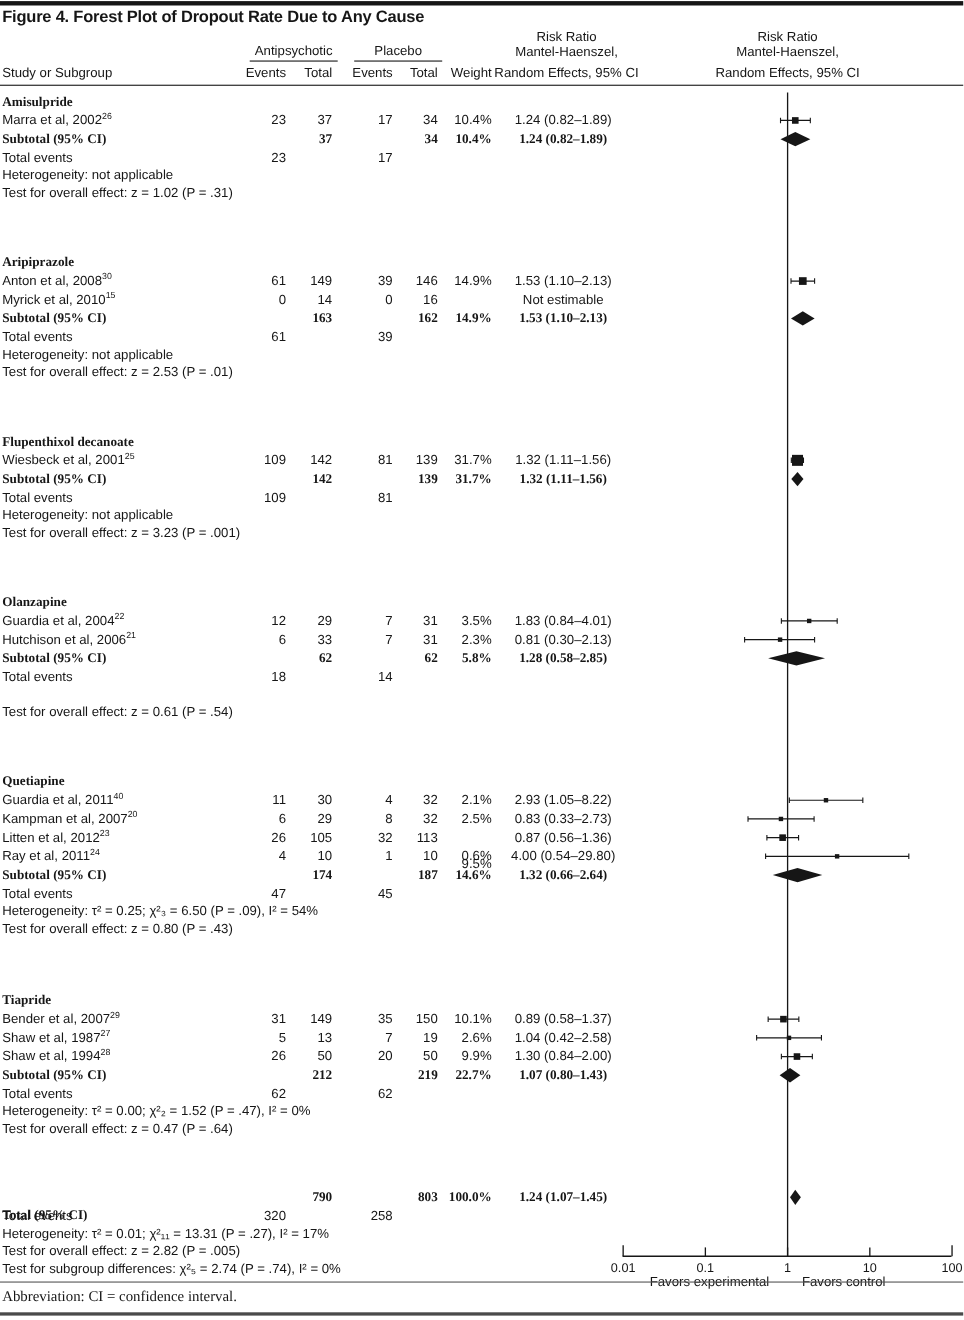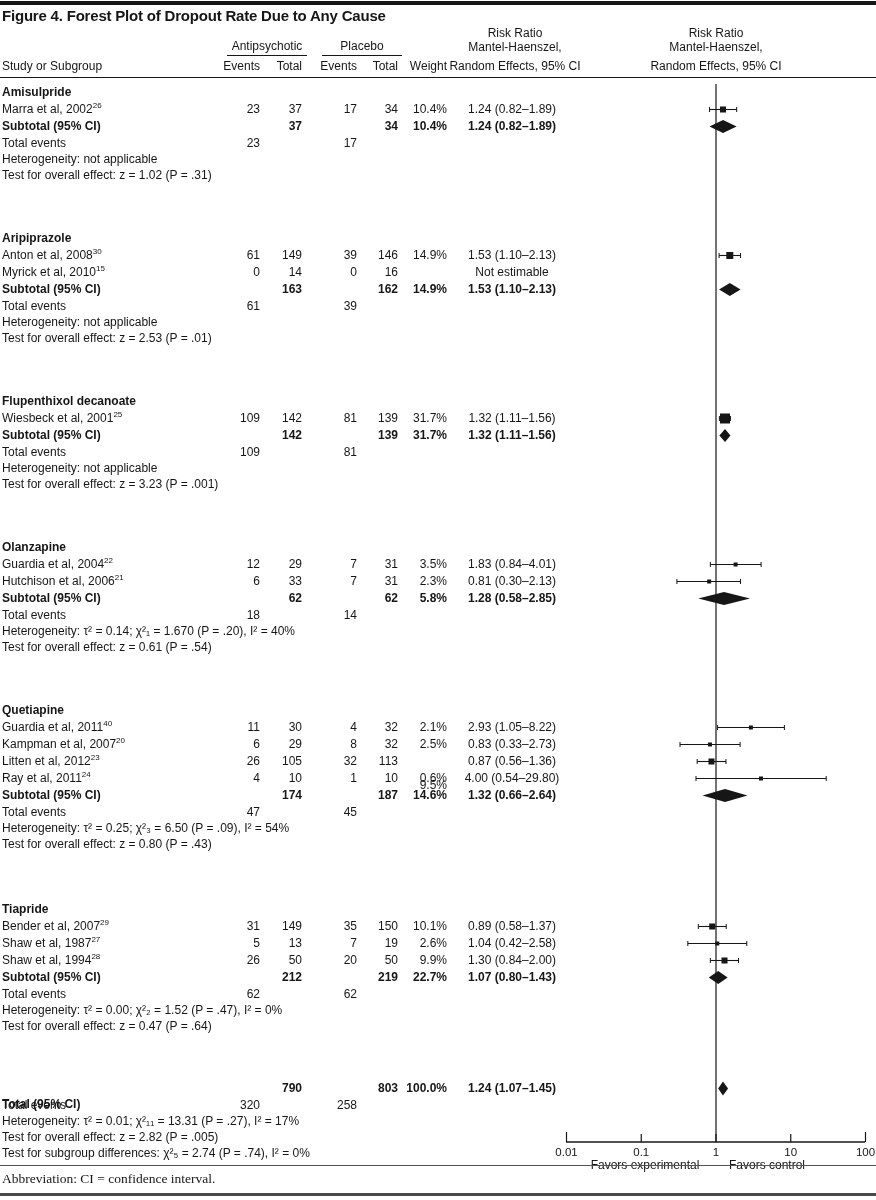--- a/index.html
+++ b/index.html
@@ -2,21 +2,21 @@
 <html><head>
 <meta charset="utf-8">
 <style>
   html,body{margin:0;padding:0;background:#fff;}
   .page{position:relative;width:876px;height:1200px;background:#fff;overflow:hidden;
         font-family:"Liberation Sans","DejaVu Sans",sans-serif;color:#161616;}
   .abs{position:absolute;}
   .cell{position:absolute;font-size:12px;line-height:1.25;white-space:nowrap;color:#161616;}
   .r{text-align:right;}
   .c{text-align:center;}
-  .b{font-weight:bold;}
+  .b{font-weight:bold;font-family:Liberation Serif, serif;}
   .rule{position:absolute;background:#161616;}
   sup{font-size:8px;line-height:0;}
   .title{position:absolute;left:2px;top:7px;font-size:15px;font-weight:bold;letter-spacing:-0.2px;}
   .hdr{position:absolute;font-size:12px;line-height:1.1;white-space:nowrap;}
   .serif{font-family:"Liberation Serif","DejaVu Serif",serif;}
   svg{position:absolute;left:0;top:0;pointer-events:none;}
 </style>
 </head>
 <body>
 
@@ -171,23 +171,20 @@
         <div class="cell b" style="left: 2px; width: 215px; top: 0px; line-height: 17px;">Subtotal (95% CI)</div>
         <div class="cell r b" style="left: 262px; width: 40px; top: 0px; line-height: 17px;">62</div>
         <div class="cell r b" style="left: 358px; width: 40px; top: 0px; line-height: 17px;">62</div>
         <div class="cell r b" style="left: 399px; width: 48px; top: 0px; line-height: 17px;">5.8%</div>
         <div class="cell c b" style="left: 445px; width: 134px; top: 0px; line-height: 17px;">1.28 (0.58–2.85)</div>
       </div>
       <div class="abs" style="left: 0px; top: 607px; width: 876px; height: 16px;">
         <div class="cell " style="left: 2px; width: 215px; top: 0px; line-height: 16px;">Total events</div>
         <div class="cell r" style="left: 220px; width: 40px; top: 0px; line-height: 16px;">18</div>
         <div class="cell r" style="left: 317px; width: 40px; top: 0px; line-height: 16px;">14</div>
-      </div>
-      <div class="abs" style="left: 0px; top: 623px; width: 876px; height: 16px;">
-        <div class="cell " style="left: 2px; width: 440px; top: 0px; line-height: 16px;">Heterogeneity: τ² = 0.14; χ²₁ = 1.670 (P = .20), I² = 40%</div>
       </div>
       <div class="abs" style="left: 0px; top: 639px; width: 876px; height: 16px;">
         <div class="cell " style="left: 2px; width: 440px; top: 0px; line-height: 16px;">Test for overall effect: z = 0.61 (P = .54)</div>
       </div>
       <div class="abs" style="left: 0px; top: 702px; width: 876px; height: 17px;">
         <div class="cell b" style="left: 2px; width: 300px; top: 0px; line-height: 17px;">Quetiapine</div>
       </div>
       <div class="abs" style="left: 0px; top: 719px; width: 876px; height: 17px;">
         <div class="cell " style="left: 2px; width: 215px; top: 0px; line-height: 17px;"><span>Guardia et al, 2011</span><sup>40</sup></div>
         <div class="cell r" style="left: 220px; width: 40px; top: 0px; line-height: 17px;">11</div>

